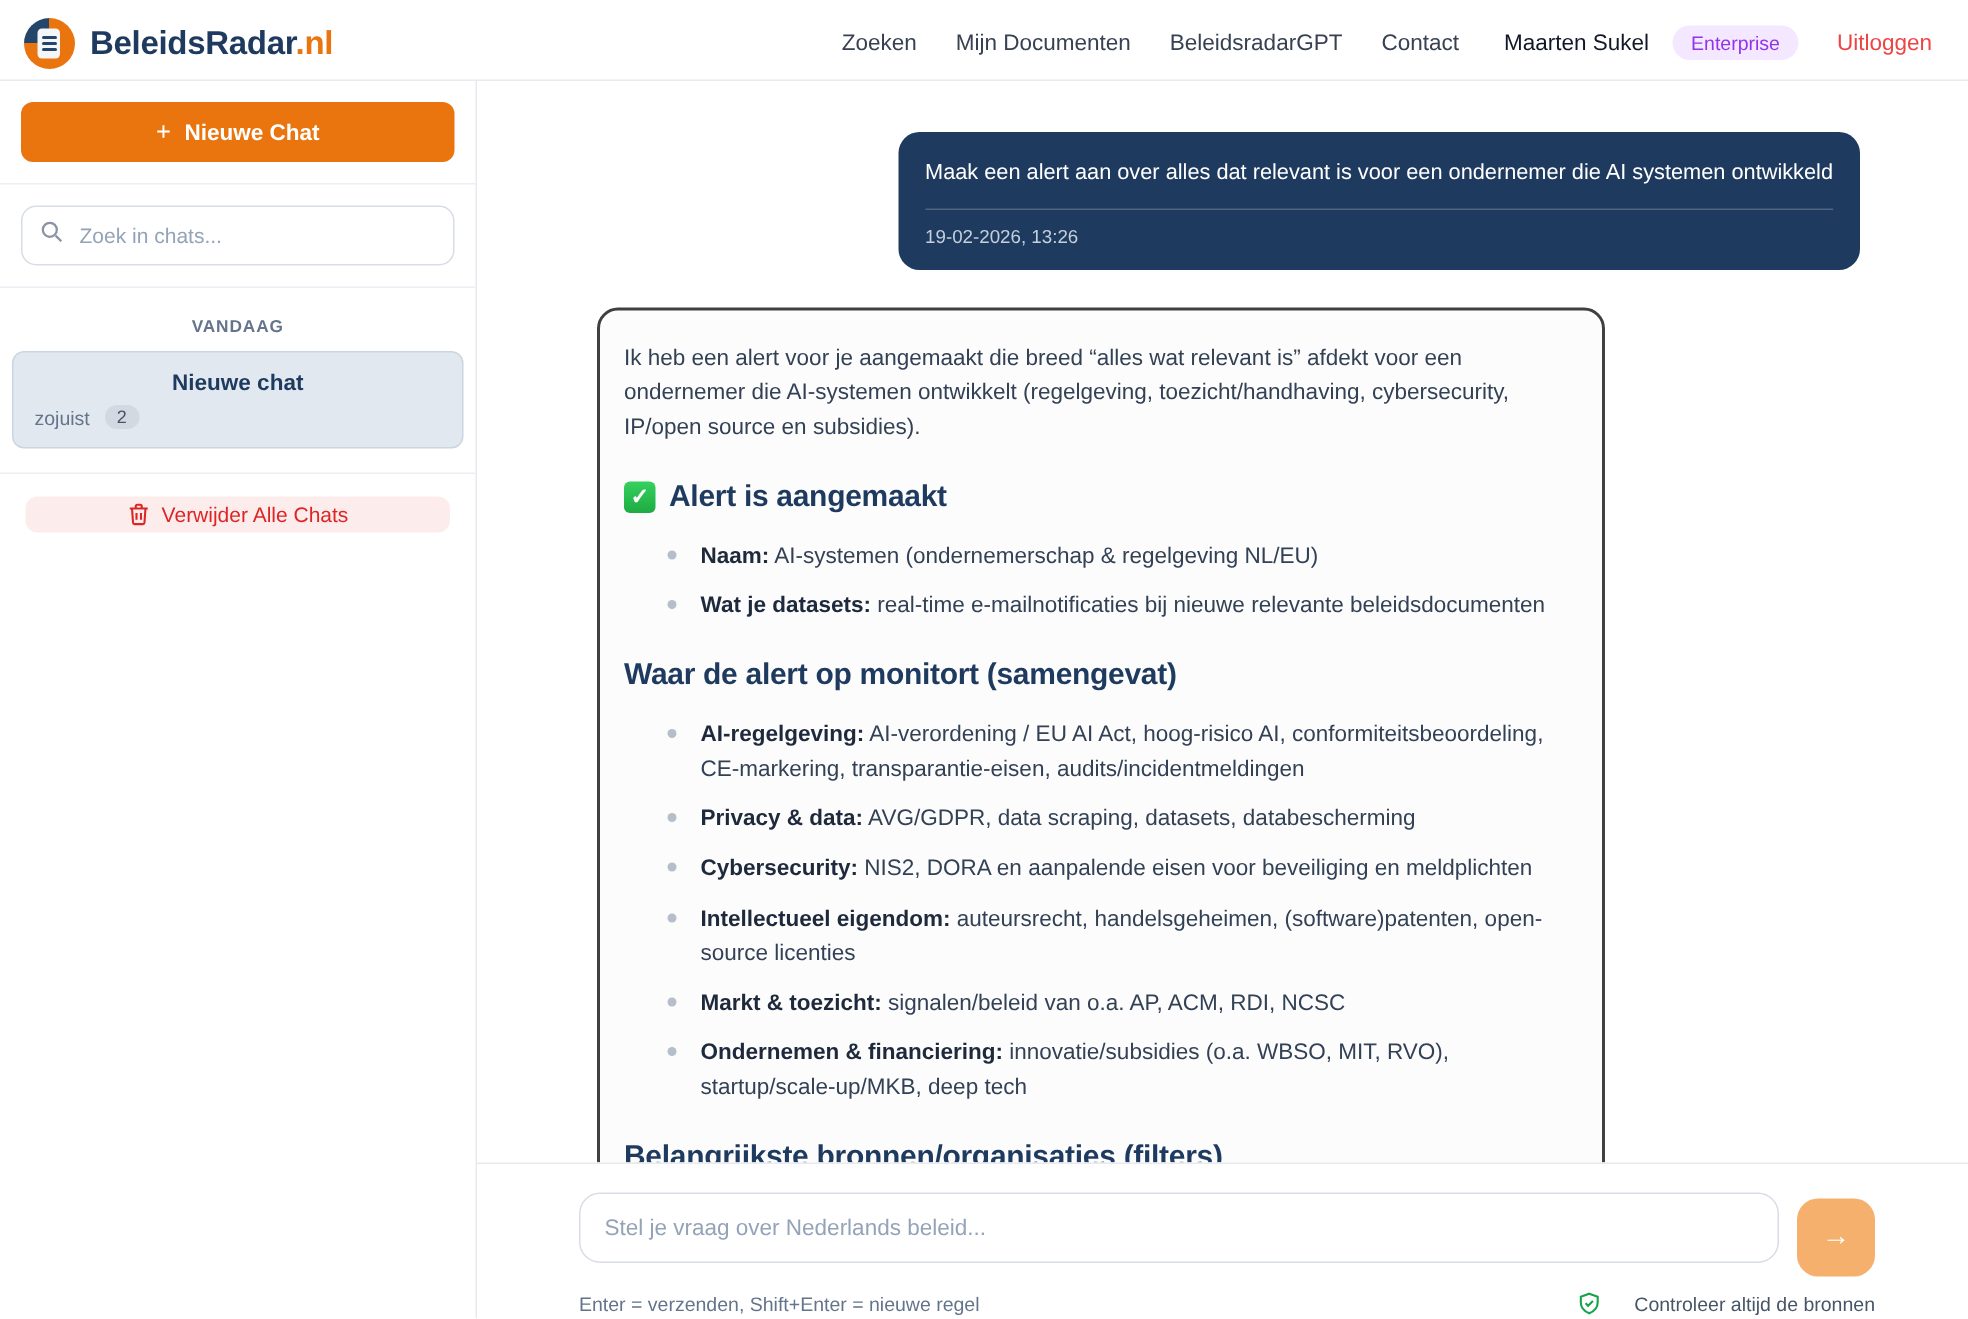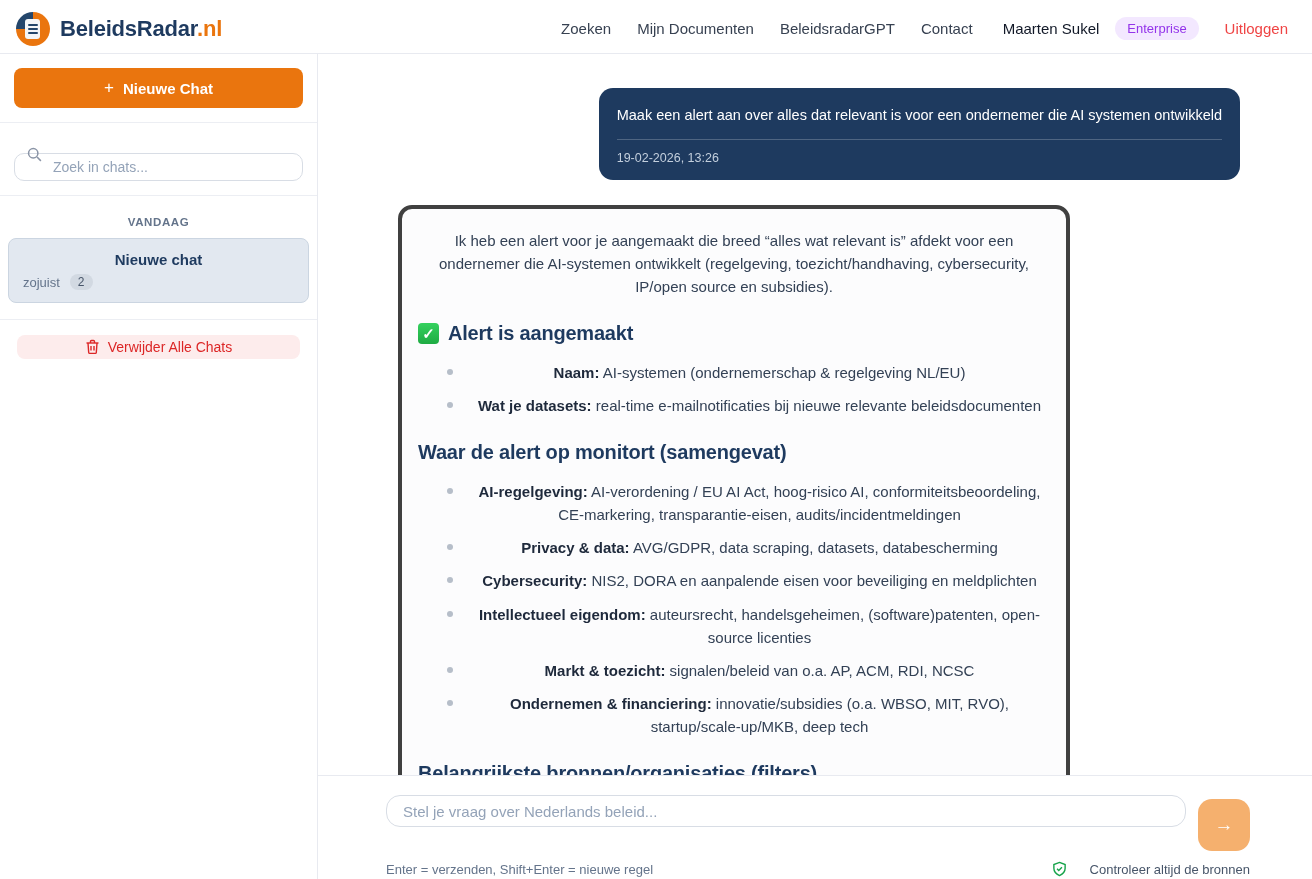--- a/index.html
+++ b/index.html
@@ -62,26 +62,26 @@
     background: #ea750e; color: #ffffff;
     border: none; border-radius: 8px;
     font-size: 15px; font-weight: 700;
     font-family: inherit;
     display: flex; align-items: center; justify-content: center; gap: 9px;
     cursor: pointer;
   }
   .new-chat-btn .plus { font-weight: 400; font-size: 17px; }
   .search-wrap { position: relative; }
   .search-input {
-    width: 100%; height: 28px;
+    width: 100%; height: 40px;
     border: 1px solid #d8dde5; border-radius: 10px;
     padding: 0 12px 0 38px;
     font-size: 14px; color: #334155;
     font-family: inherit;
-    outline: none; background: #ffffff; margin-top: 16px;
+    outline: none; background: #ffffff;
   }
   .search-input::placeholder { color: #94a3b8; }
   .search-icon { position: absolute; left: 12px; top: 9px; width: 17px; height: 17px; }
 
   .sb-section { padding: 12px 8px 16px 8px; border-bottom: 1px solid #eceef3; text-align: center; }
   .sb-section-label {
     font-size: 11.5px; font-weight: 700; letter-spacing: 0.6px;
     color: #64748b; padding: 8px 10px 10px 10px;
   }
   .chat-item {
@@ -119,24 +119,24 @@
   .user-bubble .bubble-divider {
     border-top: 1px solid rgba(255,255,255,0.22);
     margin: 13px 0 9px 0;
   }
   .user-bubble .bubble-time { font-size: 12.5px; color: #c3cfdd; }
 
   .assistant-card {
     margin-top: 25px;
     max-width: 672px;
     background: #fcfcfd;
-    border: 4px solid #404040;
+    border: 2px solid #404040;
     border-radius: 14px;
     padding: 20px 16px 24px 16px;
-    font-size: 15px; line-height: 1.54; color: #334155; text-align: center;
+    font-size: 15px; line-height: 1.54; color: #334155;
   }
   .assistant-card p { margin-bottom: 4px; }
   .assistant-card h3 {
     color: #1e3a5f; font-size: 20px; font-weight: 700;
     margin: 20px 0 12px 0; letter-spacing: -0.2px;
     display: flex; align-items: center; gap: 9px;
   }
   .check-badge {
     width: 21px; height: 21px; border-radius: 4px;
     background: linear-gradient(180deg, #34d15e, #1fab43);
@@ -154,21 +154,21 @@
 
   
   .composer {
     height: 104px; flex: 0 0 104px;
     border-top: 1px solid #e8eaf0;
     background: #ffffff;
     padding: 19px 62px 0 68px;
   }
   .composer-row { display: flex; align-items: flex-start; gap: 12px; }
   .composer-input {
-    flex: 1; height: 32px;
+    flex: 1; height: 47px;
     border: 1px solid #d8dde5; border-radius: 14px;
     padding: 0 16px; font-size: 15px; color: #334155;
     font-family: inherit; outline: none;
   }
   .composer-input::placeholder { color: #94a3b8; }
   .send-btn {
     width: 52px; height: 52px; margin-top: 4px;
     background: #f5b06e; border: none; border-radius: 14px;
     color: #ffffff; font-size: 19px;
     display: flex; align-items: center; justify-content: center;

